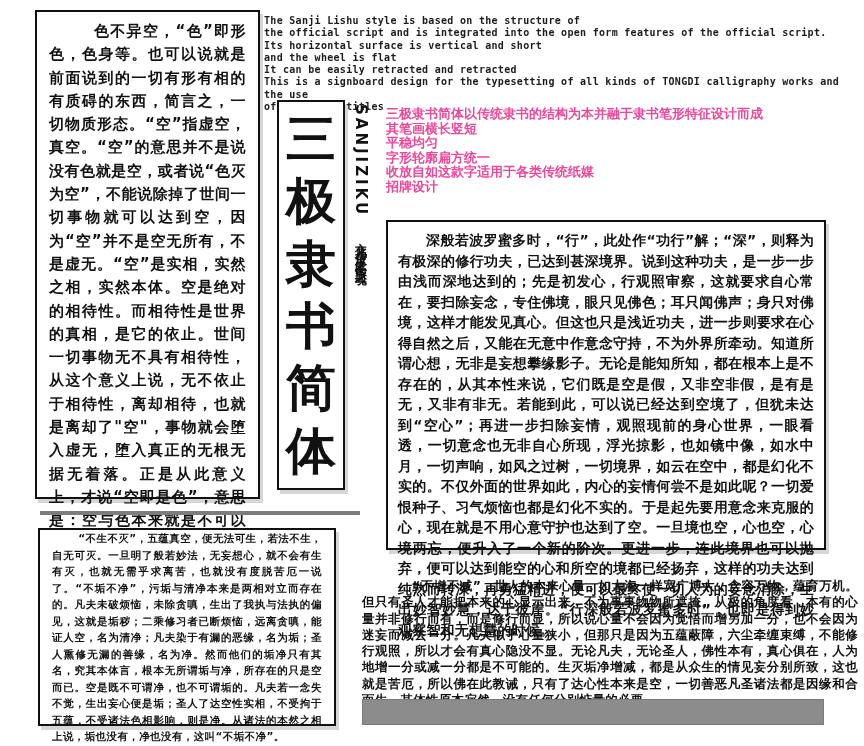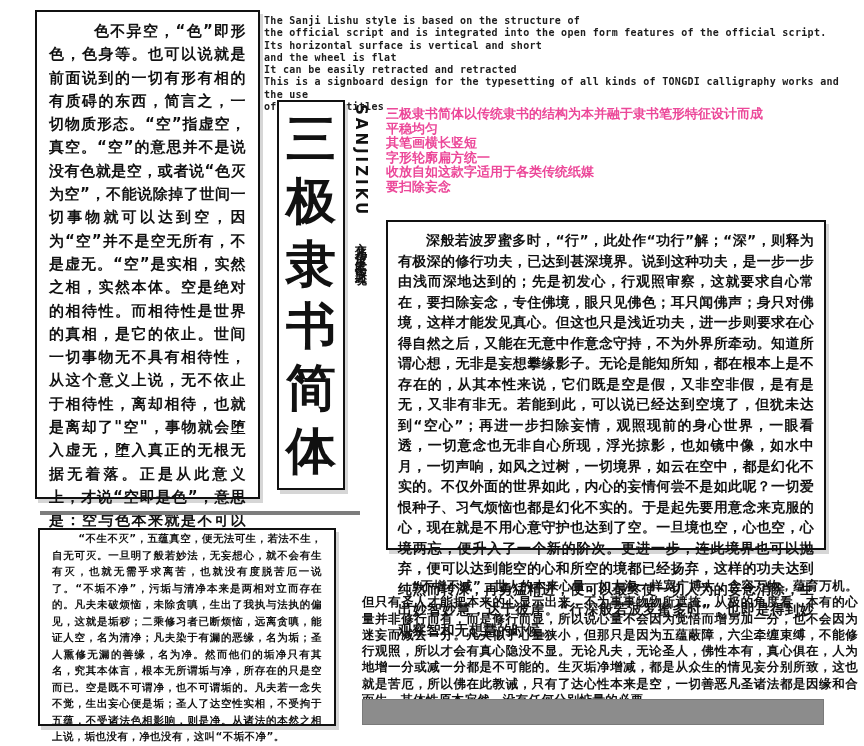--- a/index.html
+++ b/index.html
@@ -91,25 +91,25 @@
   <span class="title-char">体</span>
 </div>
 
 <div id="side-vertical">
   <span id="brand-latin-vertical">SANJIZIKU</span>
   <span id="culture-slogan-vertical">文化乃传承之本民族之魂</span>
 </div>
 
 <div id="feature-list">
   <div>三极隶书简体以传统隶书的结构为本并融于隶书笔形特征设计而成</div>
+  <div>其笔画横长竖短</div>
   <div>平稳均匀</div>
-  <div>其笔画横长竖短</div>
   <div>字形轮廓扁方统一</div>
   <div>收放自如这款字适用于各类传统纸媒</div>
-  <div>要扫除妄念</div>
+  <div>招牌设计</div>
 </div>
 
 <div class="box" id="main-essay-box">
   <div id="main-essay-text">深般若波罗蜜多时，“行”，此处作“功行”解；“深”，则释为有极深的修行功夫，已达到甚深境界。说到这种功夫，是一步一步由浅而深地达到的；先是初发心，行观照审察，这就要求自心常在，要扫除妄念，专住佛境，眼只见佛色；耳只闻佛声；身只对佛境，这样才能发见真心。但这也只是浅近功夫，进一步则要求在心得自然之后，又能在无意中作意念守持，不为外界所牵动。知道所谓心想，无非是妄想攀缘影子。无论是能知所知，都在根本上是不存在的，从其本性来说，它们既是空是假，又非空非假，是有是无，又非有非无。若能到此，可以说已经达到空境了，但犹未达到“空心”；再进一步扫除妄情，观照现前的身心世界，一眼看透，一切意念也无非自心所现，浮光掠影，也如镜中像，如水中月，一切声响，如风之过树，一切境界，如云在空中，都是幻化不实的。不仅外面的世界如此，内心的妄情何尝不是如此呢？一切爱恨种子、习气烦恼也都是幻化不实的。于是起先要用意念来克服的心，现在就是不用心意守护也达到了空。一旦境也空，心也空，心境两忘，便升入了一个新的阶次。更进一步，连此境界也可以抛弃，便可以达到能空的心和所空的境都已经扬弃，这样的功夫达到纯熟而转深，再勇猛精进，便可以最终使一切人为的妄念消除，生出妙智妙慧，达于彼岸。“行深般若波罗蜜多时”，也即是得到妙观察智和无想慧的时候。</div>
 </div>
 
 <div id="left-divider"></div>
 
 <div class="box" id="bottom-left-essay-box">
   <div id="bottom-left-essay-text">“不生不灭”，五蕴真空，便无法可生，若法不生，自无可灭。一旦明了般若妙法，无妄想心，就不会有生有灭，也就无需乎求离苦，也就没有度脱苦厄一说了。“不垢不净”，污垢与清净本来是两相对立而存在的。凡夫未破烦恼，未除贪嗔，生出了我执与法执的偏见，这就是垢秽；二乘修习者已断烦恼，远离贪嗔，能证人空，名为清净；凡夫染于有漏的恶缘，名为垢；圣人熏修无漏的善缘，名为净。然而他们的垢净只有其名，究其本体言，根本无所谓垢与净，所存在的只是空而已。空是既不可谓净，也不可谓垢的。凡夫若一念失不觉，生出妄心便是垢；圣人了达空性实相，不受拘于五蕴，不受诸法色相影响，则是净。从诸法的本然之相上说，垢也没有，净也没有，这叫“不垢不净”。</div>

